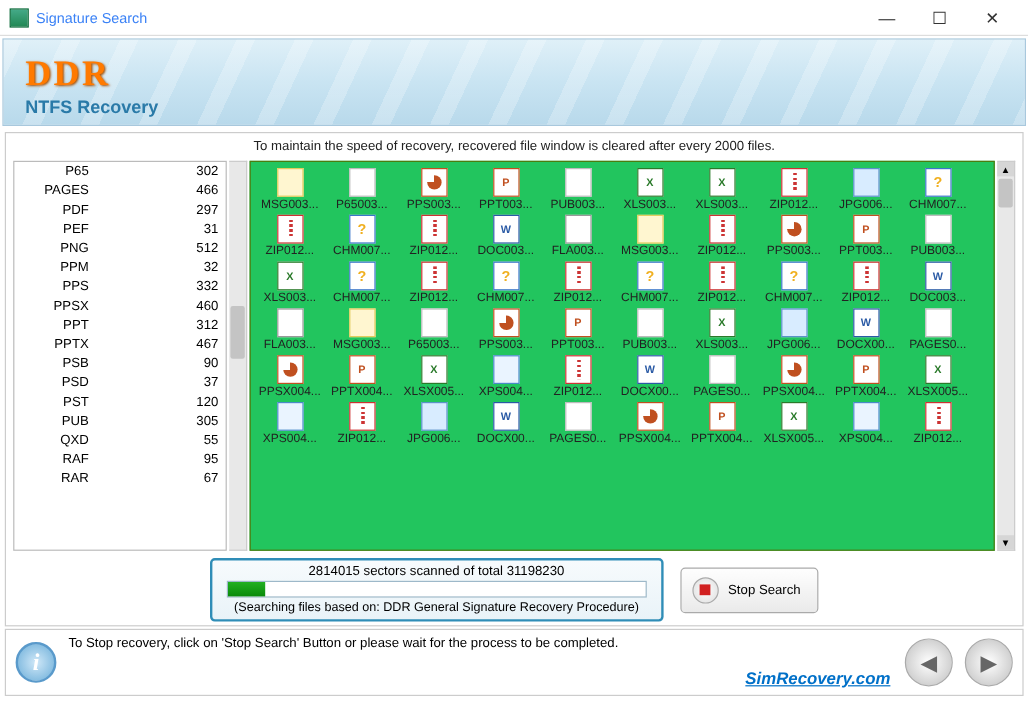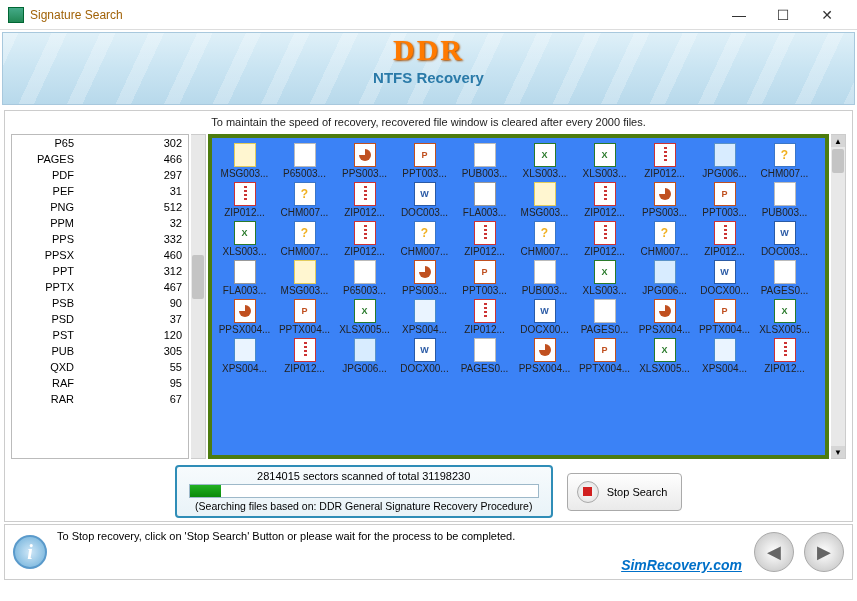--- a/index.html
+++ b/index.html
@@ -1,23 +1,23 @@
 <!DOCTYPE html>
 <html><head>
 <meta charset="utf-8">
 <style>
 * { box-sizing: border-box; margin: 0; padding: 0; font-family: Tahoma, Arial, sans-serif; }
 body { background: #fff; width: 857px; height: 601px; overflow: hidden; font-size: 11px; }
 
 .titlebar { height: 30px; background: #fff; border-bottom: 1px solid #ddd; display: flex; align-items: center; padding: 0 8px; }
 .titlebar .app-icon { width: 16px; height: 16px; background: linear-gradient(#4a8,#285); border: 1px solid #063; margin-right: 6px; }
-.titlebar .title { font-size: 12px; color: #a16207; flex: 1; }
+.titlebar .title { font-size: 12px; color: #3b82f6; flex: 1; }
 .titlebar .win-btn { width: 44px; height: 28px; display: flex; align-items: center; justify-content: center; font-size: 14px; color: #333; cursor: default; }
 
-.banner { height: 73px; background: linear-gradient(180deg,#dff0f8 0%,#c9e4f2 50%,#b8d9eb 100%); border: 1px solid #a8c8dd; margin: 2px; padding: 0 18px; position: relative; overflow: hidden; text-align: center; }
+.banner { height: 73px; background: linear-gradient(180deg,#dff0f8 0%,#c9e4f2 50%,#b8d9eb 100%); border: 1px solid #a8c8dd; margin: 2px; padding: 12px 18px; position: relative; overflow: hidden; }
 .banner::before { content:""; position:absolute; inset:0; background: repeating-linear-gradient(115deg, rgba(255,255,255,0.25) 0 14px, transparent 14px 44px); }
 .banner .ddr { font-family: Georgia, serif; font-size: 30px; font-weight: bold; color: #ff7a00; text-shadow: 1px 1px 2px #a64e00; letter-spacing: 2px; position: relative; }
 .banner .subtitle { font-size: 15px; font-weight: bold; color: #2a7aa8; margin-top: 2px; position: relative; }
 
 .content { border: 1px solid #ccc; margin: 5px 4px 2px 4px; height: 412px; display: flex; flex-direction: column; }
 .info-msg { text-align: center; font-size: 11px; padding: 5px 0 6px 0; color: #222; }
 .panes { display: flex; flex: 1; min-height: 0; padding: 0 6px 4px 6px; gap: 2px; }
 
 .filetypes { width: 178px; border: 1px solid #bbb; background: #fff; display: flex; flex-direction: column; }
 .ft-head { display: flex; border-bottom: 1px solid #ccc; background: #f8f8f8; }
@@ -26,21 +26,21 @@
 .ft-head div:last-child { flex: 1; border-right: none; }
 .ft-body { flex: 1; overflow: hidden; }
 .ft-row { display: flex; font-size: 11px; }
 .ft-row div { padding: 2px 6px; text-align: right; }
 .ft-row div:first-child { width: 68px; }
 .ft-row div:last-child { flex: 1; }
 
 .sb-track-l { width: 15px; background: #e8e8e8; border: 1px solid #ccc; border-left: none; position: relative; }
 .sb-thumb-l { position: absolute; left: 1px; right: 1px; top: 120px; height: 44px; background: #c4c4c4; border-radius: 2px; }
 
-.file-pane { flex: 1; border: 4px solid #4d7c0f; background: #3b82f6; display: flex; flex-direction: column; padding: 4px 2px 0 4px; min-width: 0; }
+.file-pane { flex: 1; border: 1px solid #4d7c0f; background: #22c55e; display: flex; flex-direction: column; padding: 4px 2px 0 4px; min-width: 0; }
 .file-grid { display: flex; flex-direction: column; gap: 2px; flex: 1; overflow: hidden; }
 .file-row { display: flex; gap: 3px; }
 .file-cell { width: 57px; display: flex; flex-direction: column; align-items: center; }
 .file-icon { width: 28px; height: 26px; display: flex; align-items: center; justify-content: center; }
 .file-label { font-size: 10px; white-space: nowrap; overflow: hidden; text-overflow: ellipsis; width: 100%; text-align: center; color: #222; }
 
 .icon-box { width: 22px; height: 24px; border: 1px solid; display: flex; align-items: center; justify-content: center; font-size: 9px; font-weight: bold; position: relative; }
 .i-msg { background:#fff6d0; border-color:#e2cc5d; }
 .i-zip { background:#fff; border-color:#c33; color:#c33; }
 .i-zip::after { content:""; position:absolute; top:3px; bottom:3px; left:9px; width:3px; background:repeating-linear-gradient(#c33 0 2px,#fff 2px 4px); }

